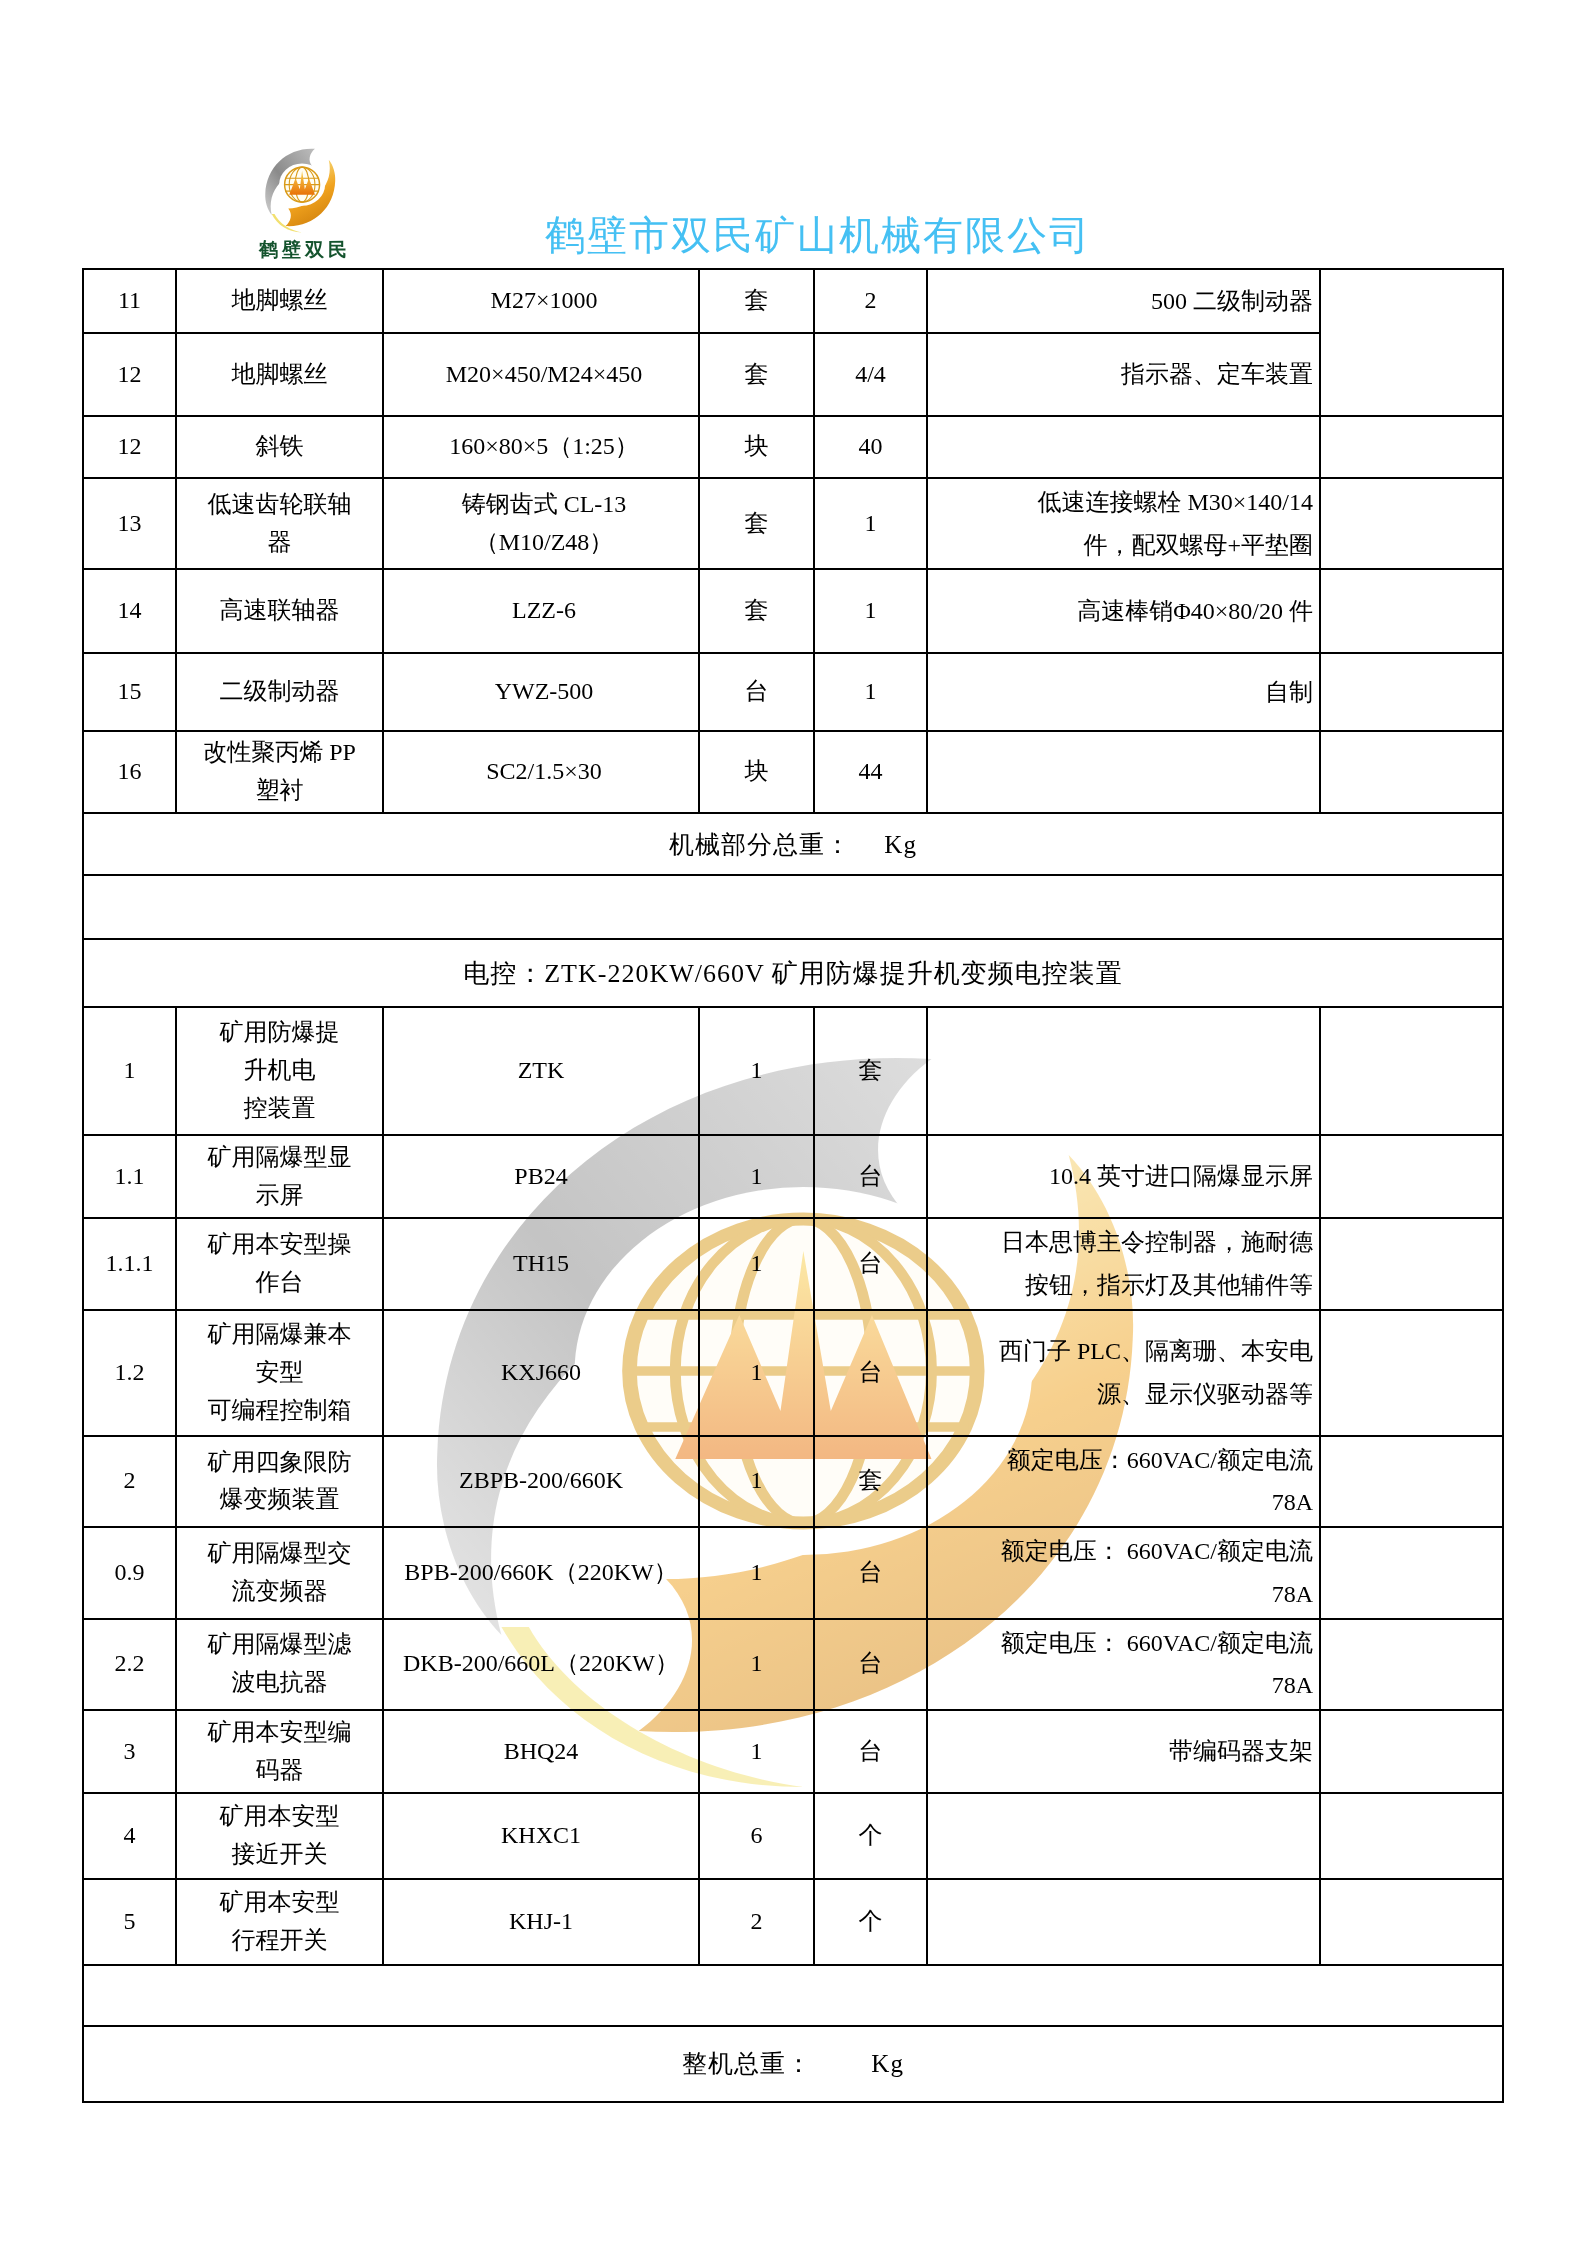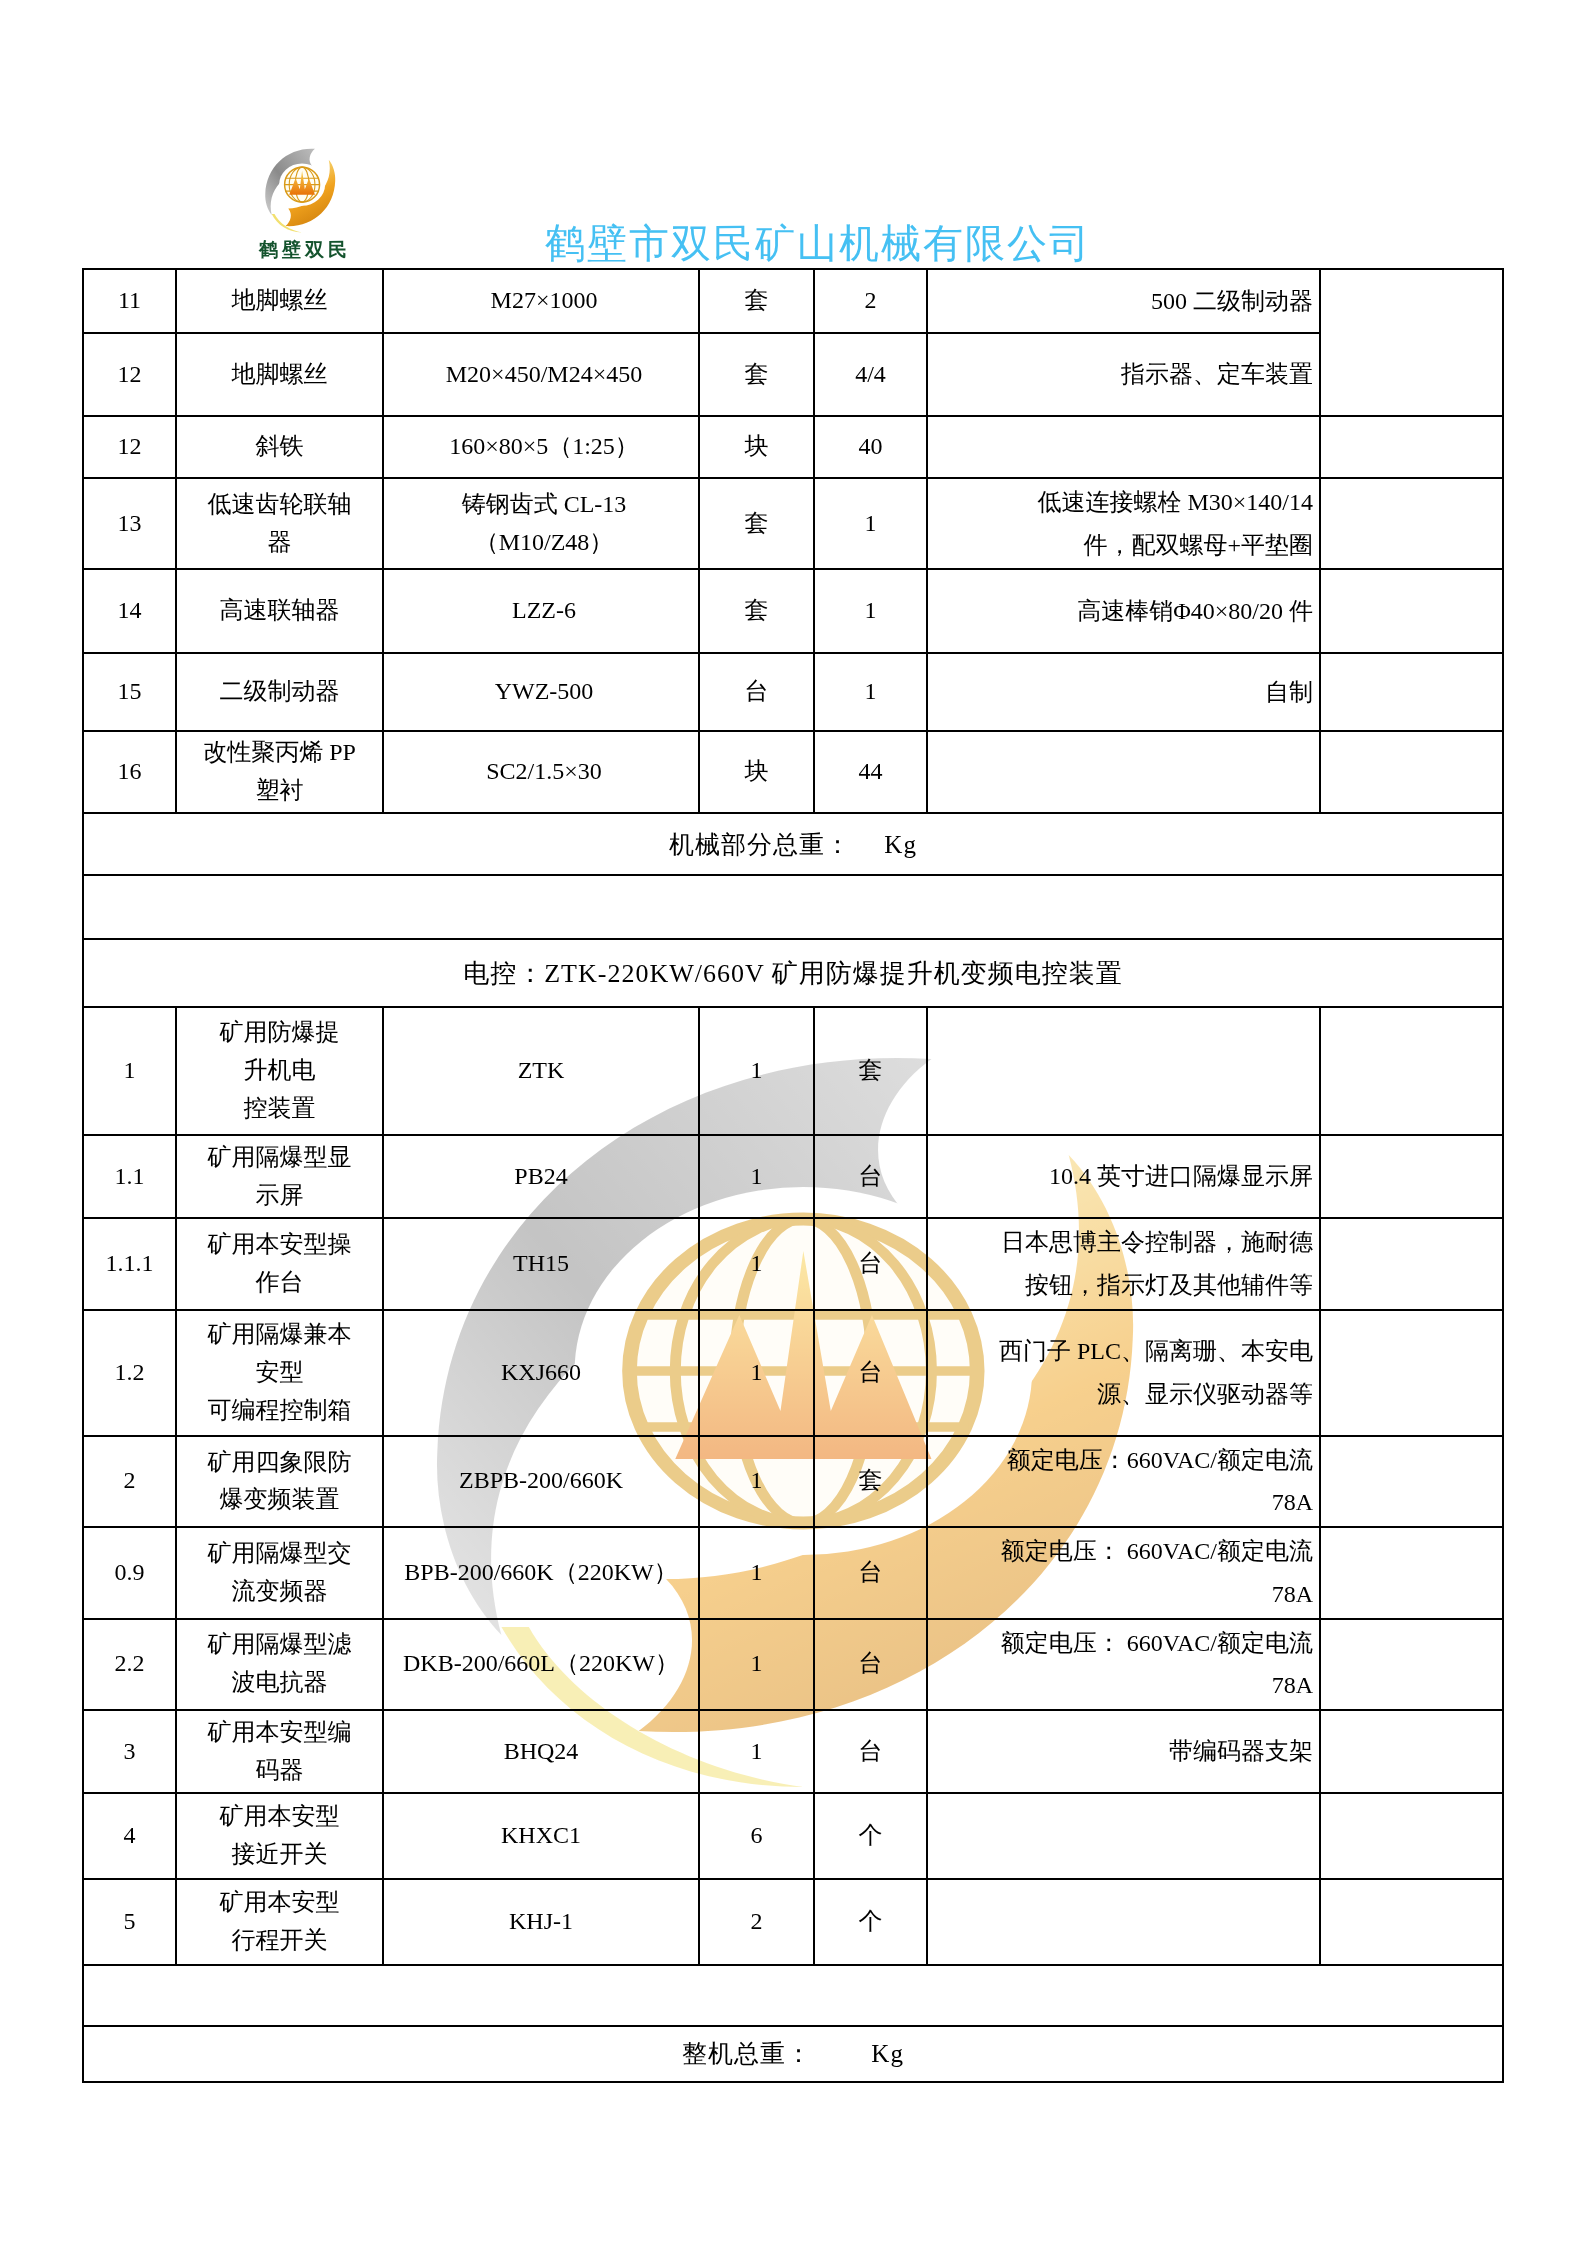--- a/index.html
+++ b/index.html
@@ -11,21 +11,21 @@
   .page{position:absolute;inset:0;}
 
   
   .logo-small{position:absolute;left:256px;top:146px;width:94px;height:92px;z-index:2;}
   .logo-caption{
     position:absolute;left:246px;top:237px;width:118px;z-index:2;
     text-align:center;font-size:19px;font-weight:bold;color:#14532d;
     letter-spacing:4px;font-family:"Liberation Serif","DejaVu Serif",serif;
   }
   .company-title{
-    position:absolute;left:545px;top:216px;z-index:2;white-space:nowrap;
+    position:absolute;left:545px;top:208px;z-index:2;white-space:nowrap;
     font-size:40px;color:#45C0F3;letter-spacing:2px;
     font-family:"Liberation Sans","DejaVu Sans",sans-serif;
   }
 
   
   .watermark{
     position:absolute;left:355px;top:1035px;width:915px;height:800px;
     opacity:.5;z-index:0;pointer-events:none;
   }
 
@@ -281,19 +281,19 @@
 行程开关</td>
           <td class="col-2" data-name="cell-spec">KHJ-1</td>
           <td class="col-3" data-name="cell-col-a">2</td>
           <td class="col-4" data-name="cell-col-b">个</td>
           <td class="col-5" data-name="cell-note"></td>
           <td class="col-6" data-name="cell-extra"></td>
         </tr>
         <tr data-name="spacer-row-2" style="height: 61px;">
           <td colspan="7" class="span-cell" data-name="spacer-row-2-cell"></td>
         </tr>
-        <tr data-name="total-row" style="height: 56px;">
+        <tr data-name="total-row" style="height: 76px;">
           <td colspan="7" class="span-cell" data-name="total-row-cell">整机总重：　　 Kg</td>
         </tr>
       </tbody>
   </table>
 
 </div>
 
 </body></html>

